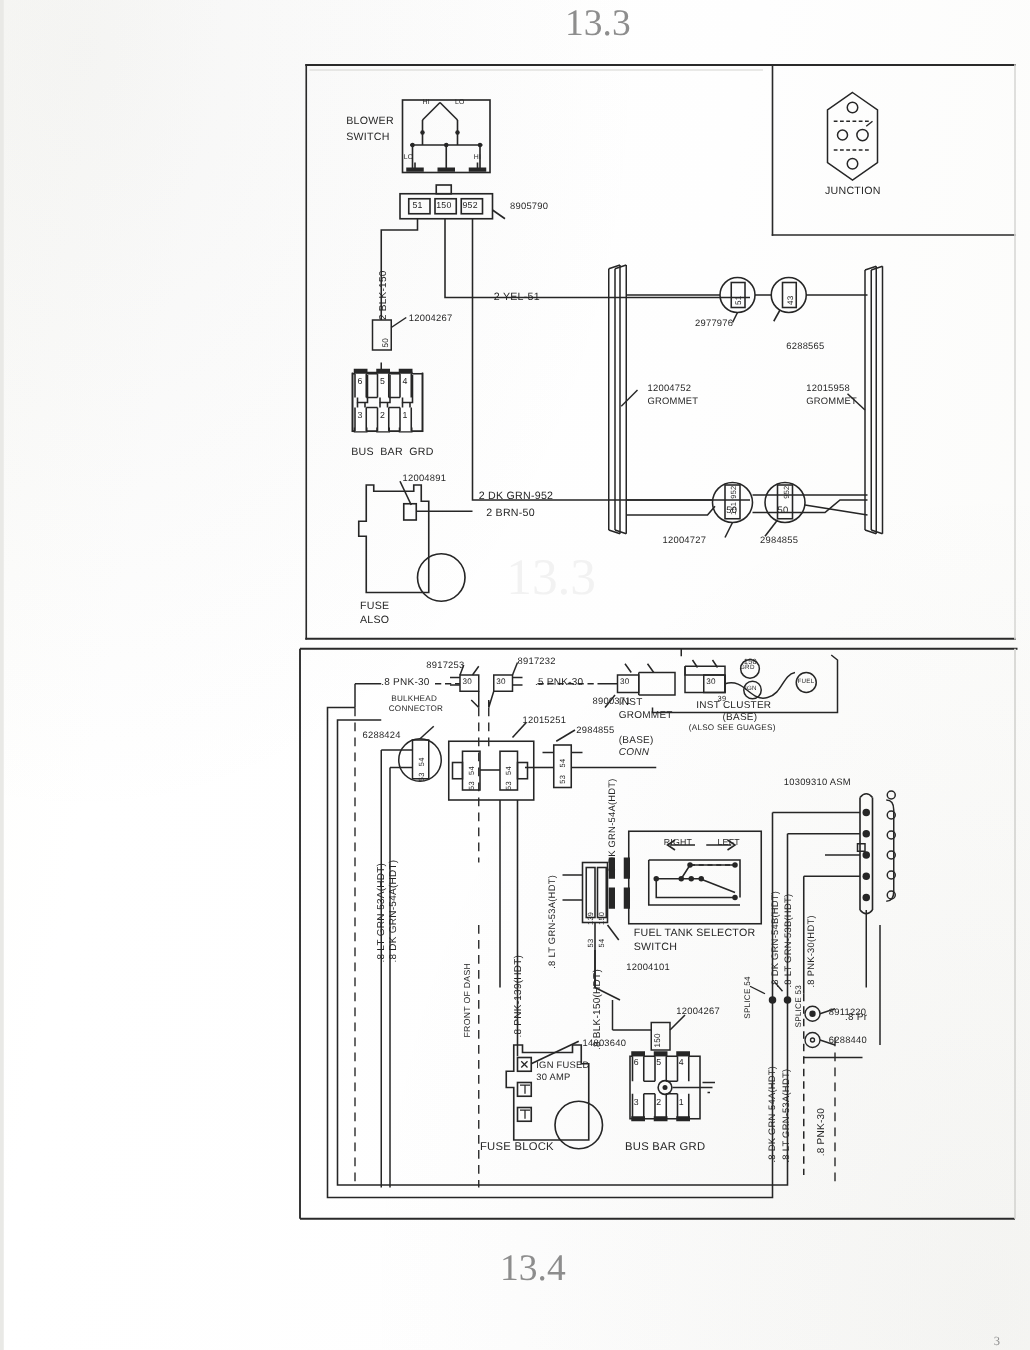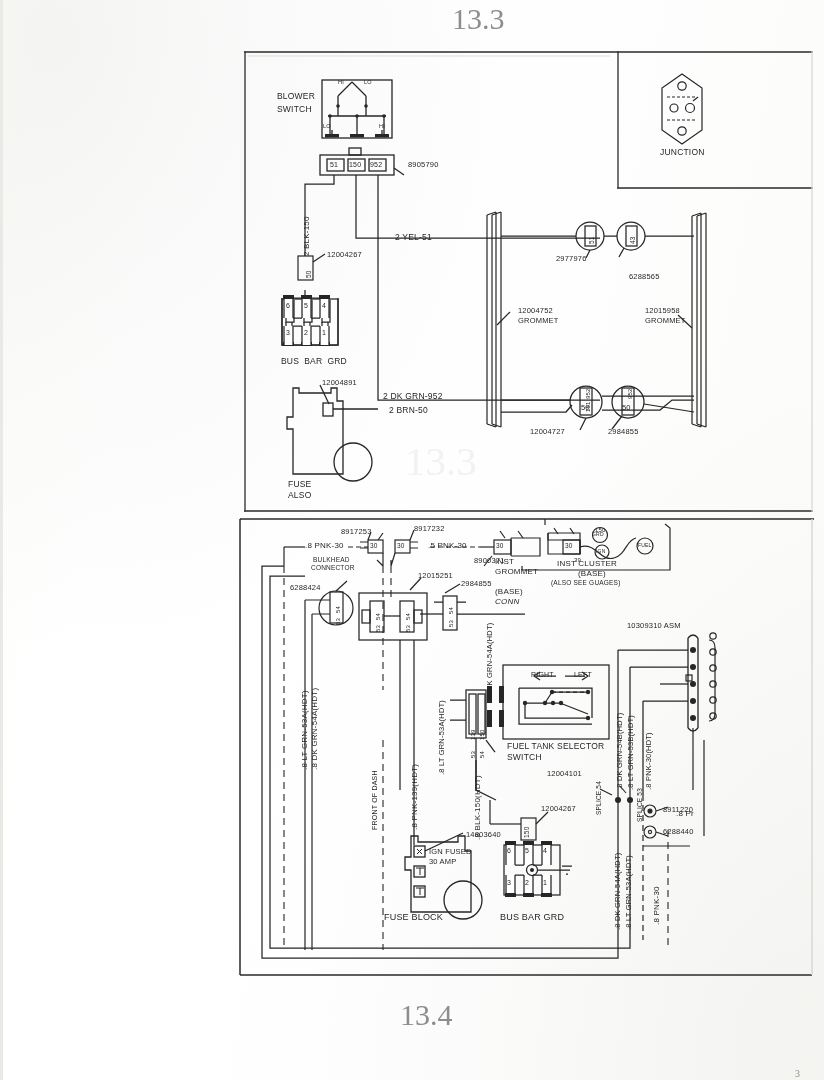--- a/index.html
+++ b/index.html
@@ -500,21 +500,21 @@
   <div class="t vt" style="left:311px;top:770px;font-size:8px;">.8 DK GRN-54A(HDT)</div>
   <div class="t vt" style="left:438px;top:775px;font-size:7.5px;">.8 LT GRN-53A(HDT)</div>
   <div class="t vt" style="left:486px;top:700px;font-size:7.5px;">.8 DK GRN-54A(HDT)</div>
   <div class="t vt" style="left:411px;top:830px;font-size:8px;">.8 PNK-139(HDT)</div>
   <div class="t vt" style="left:474px;top:840px;font-size:8px;">.8 BLK-150(HDT)</div>
 
   <div class="t vt" style="left:470px;top:740px;font-size:6px;">139</div>
   <div class="t vt" style="left:470px;top:758px;font-size:6px;">53</div>
   <div class="t vt" style="left:479px;top:740px;font-size:6px;">150</div>
   <div class="t vt" style="left:479px;top:758px;font-size:6px;">54</div>
-  <div class="t" style="left:501px;top:770px;font-size:7.5px;margin-left:46px;">12004101</div>
+  <div class="t" style="left:501px;top:770px;font-size:7.5px;">12004101</div>
 
   <div class="t" style="left:531px;top:671px;font-size:7px;">RIGHT</div>
   <div class="t" style="left:574px;top:671px;font-size:7px;">LEFT</div>
   <div class="t" style="left:507px;top:742px;font-size:8.5px;">FUEL TANK SELECTOR</div>
   <div class="t" style="left:507px;top:753px;font-size:8.5px;">SWITCH</div>
 
   <div class="t vt" style="left:371px;top:830px;font-size:7px;">FRONT OF DASH</div>
 
   <div class="t" style="left:466px;top:831px;font-size:7.5px;">14803640</div>
   <div class="t" style="left:429px;top:848px;font-size:7.5px;">IGN FUSED</div>

